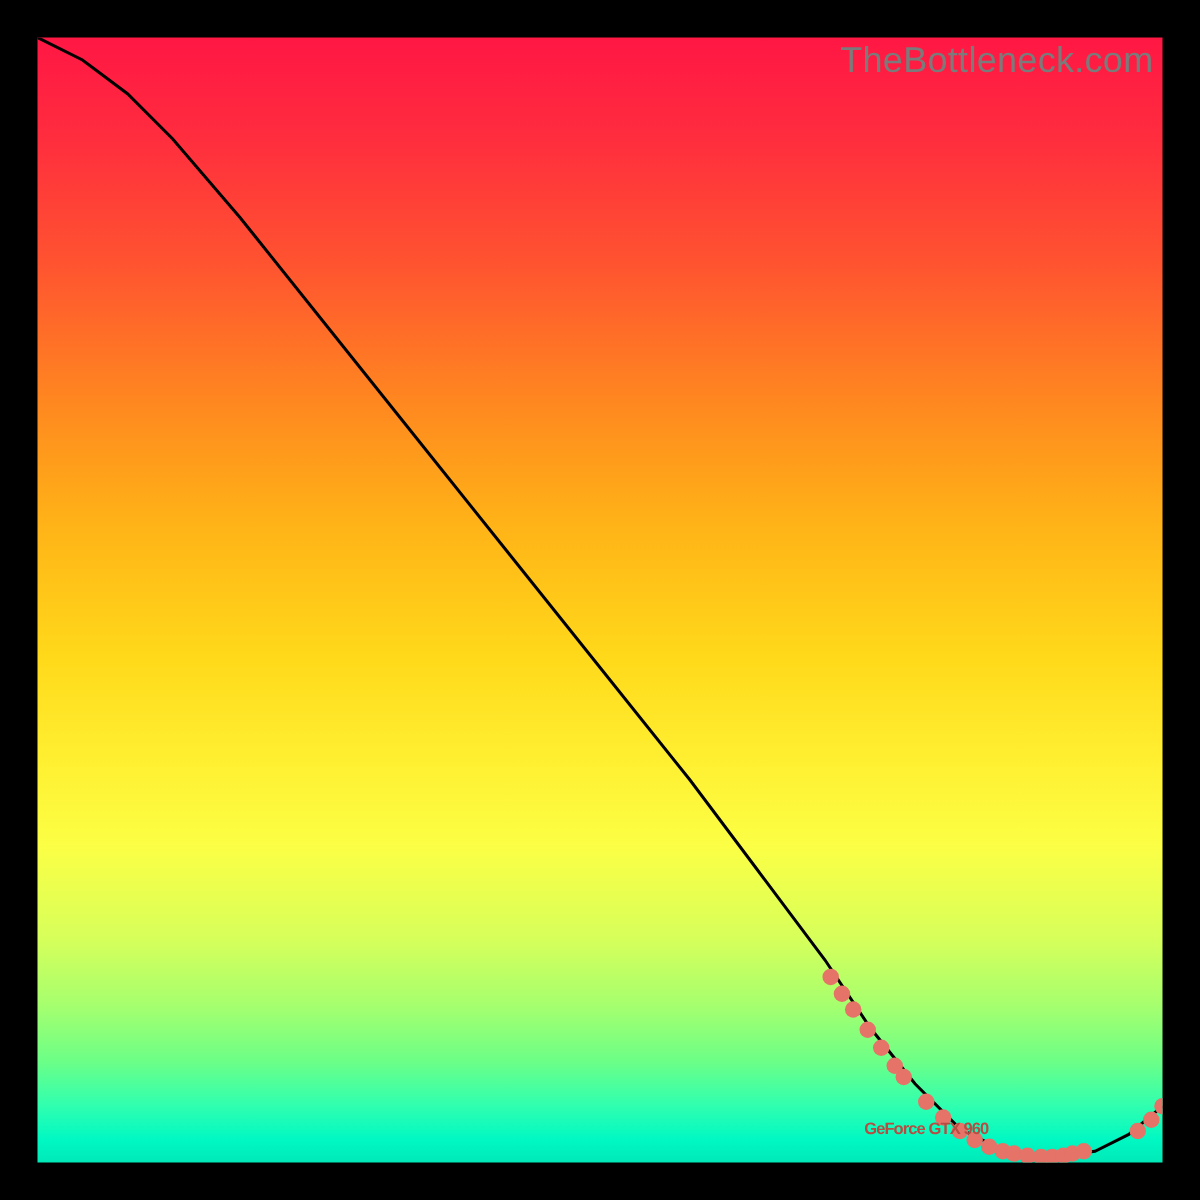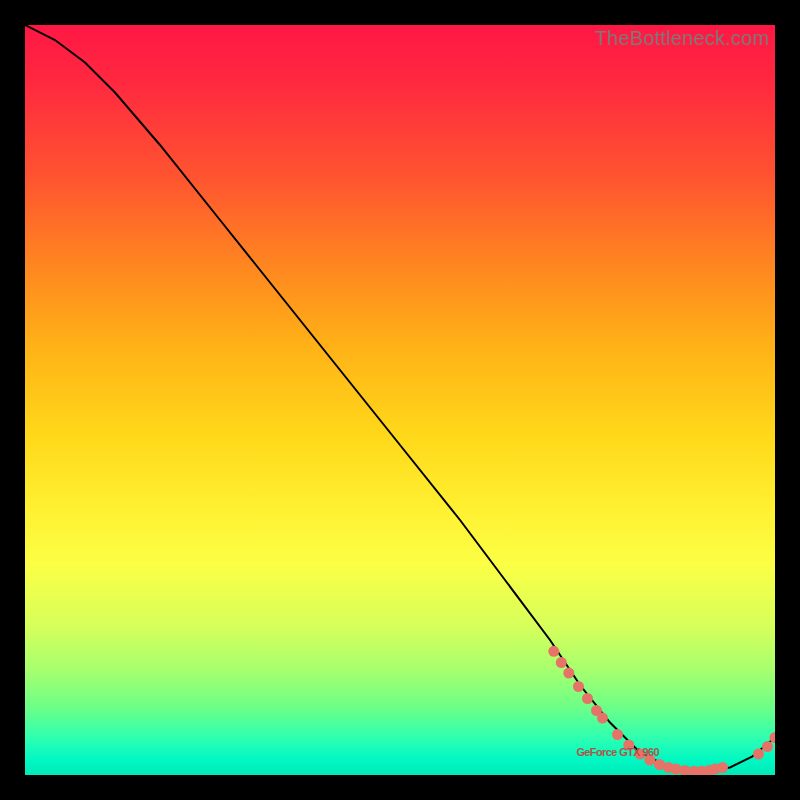--- a/index.html
+++ b/index.html
@@ -30,21 +30,21 @@
       #6cff87 91%,
       #2fffb0 95%,
       #00f8c3 98%,
       #00e9b8 100%);
   }
   .watermark {
     position: absolute;
     top: 2px;
     right: 6px;
     font-family: Arial, Helvetica, sans-serif;
-    font-size: 20px;
+    font-size: 24px;
     color: #7b7b7b;
     letter-spacing: 0.2px;
     user-select: none;
   }
   svg.curve {
     position: absolute;
     left: 0; top: 0;
     width: 100%; height: 100%;
   }
   .dot {

